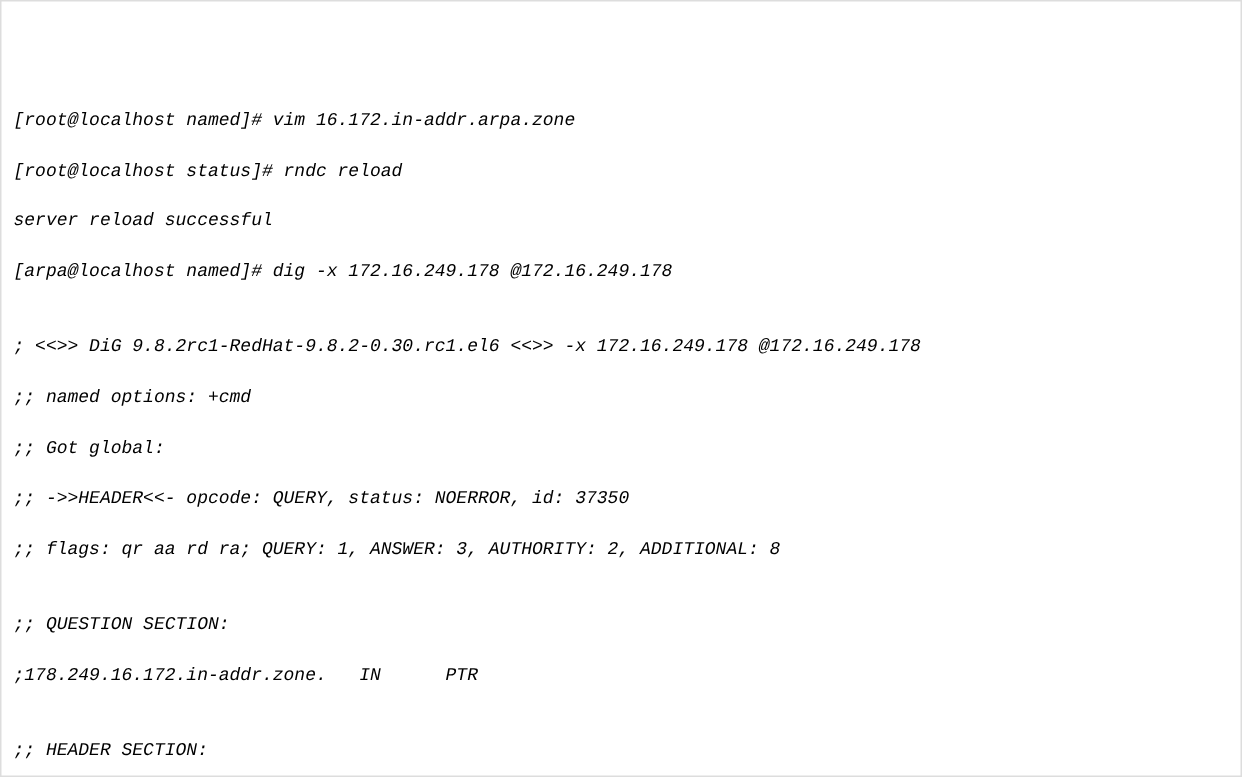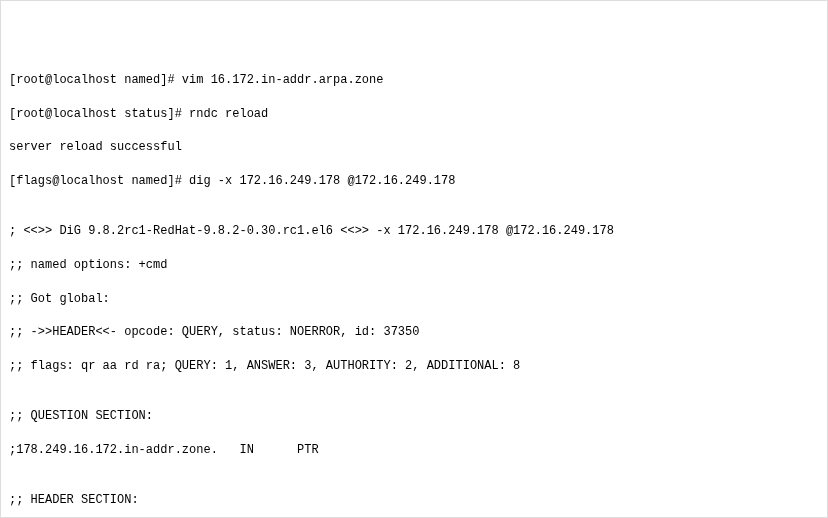--- a/index.html
+++ b/index.html
@@ -15,31 +15,32 @@
       color: #000000;
       padding: 4px 8px;
       white-space: pre;
       width: 828px;
       height: 518px;
       overflow: hidden;
       border: 1px solid #ddd;
     }
     .line {
       white-space: pre;
+      font-style: italic;
     }
   </style>
 </head>
 <body>
 
 
 
 <div class="line">[root@localhost named]# vim 16.172.in-addr.arpa.zone</div>
 <div class="line">[root@localhost status]# rndc reload</div>
 <div class="line">server reload successful</div>
-<div class="line">[flags@localhost named]# dig -x 172.16.249.178 @172.16.249.178</div>
+<div class="line">[arpa@localhost named]# dig -x 172.16.249.178 @172.16.249.178</div>
 <div class="line"></div>
 <div class="line">; &lt;&lt;&gt;&gt; DiG 9.8.2rc1-RedHat-9.8.2-0.30.rc1.el6 &lt;&lt;&gt;&gt; -x 172.16.249.178 @172.16.249.178</div>
 <div class="line">;; named options: +cmd</div>
 <div class="line">;; Got global:</div>
 <div class="line">;; -&gt;&gt;HEADER&lt;&lt;- opcode: QUERY, status: NOERROR, id: 37350</div>
 <div class="line">;; flags: qr aa rd ra; QUERY: 1, ANSWER: 3, AUTHORITY: 2, ADDITIONAL: 8</div>
 <div class="line"></div>
 <div class="line">;; QUESTION SECTION:</div>
 <div class="line">;178.249.16.172.in-addr.zone.   IN      PTR</div>
 <div class="line"></div>

